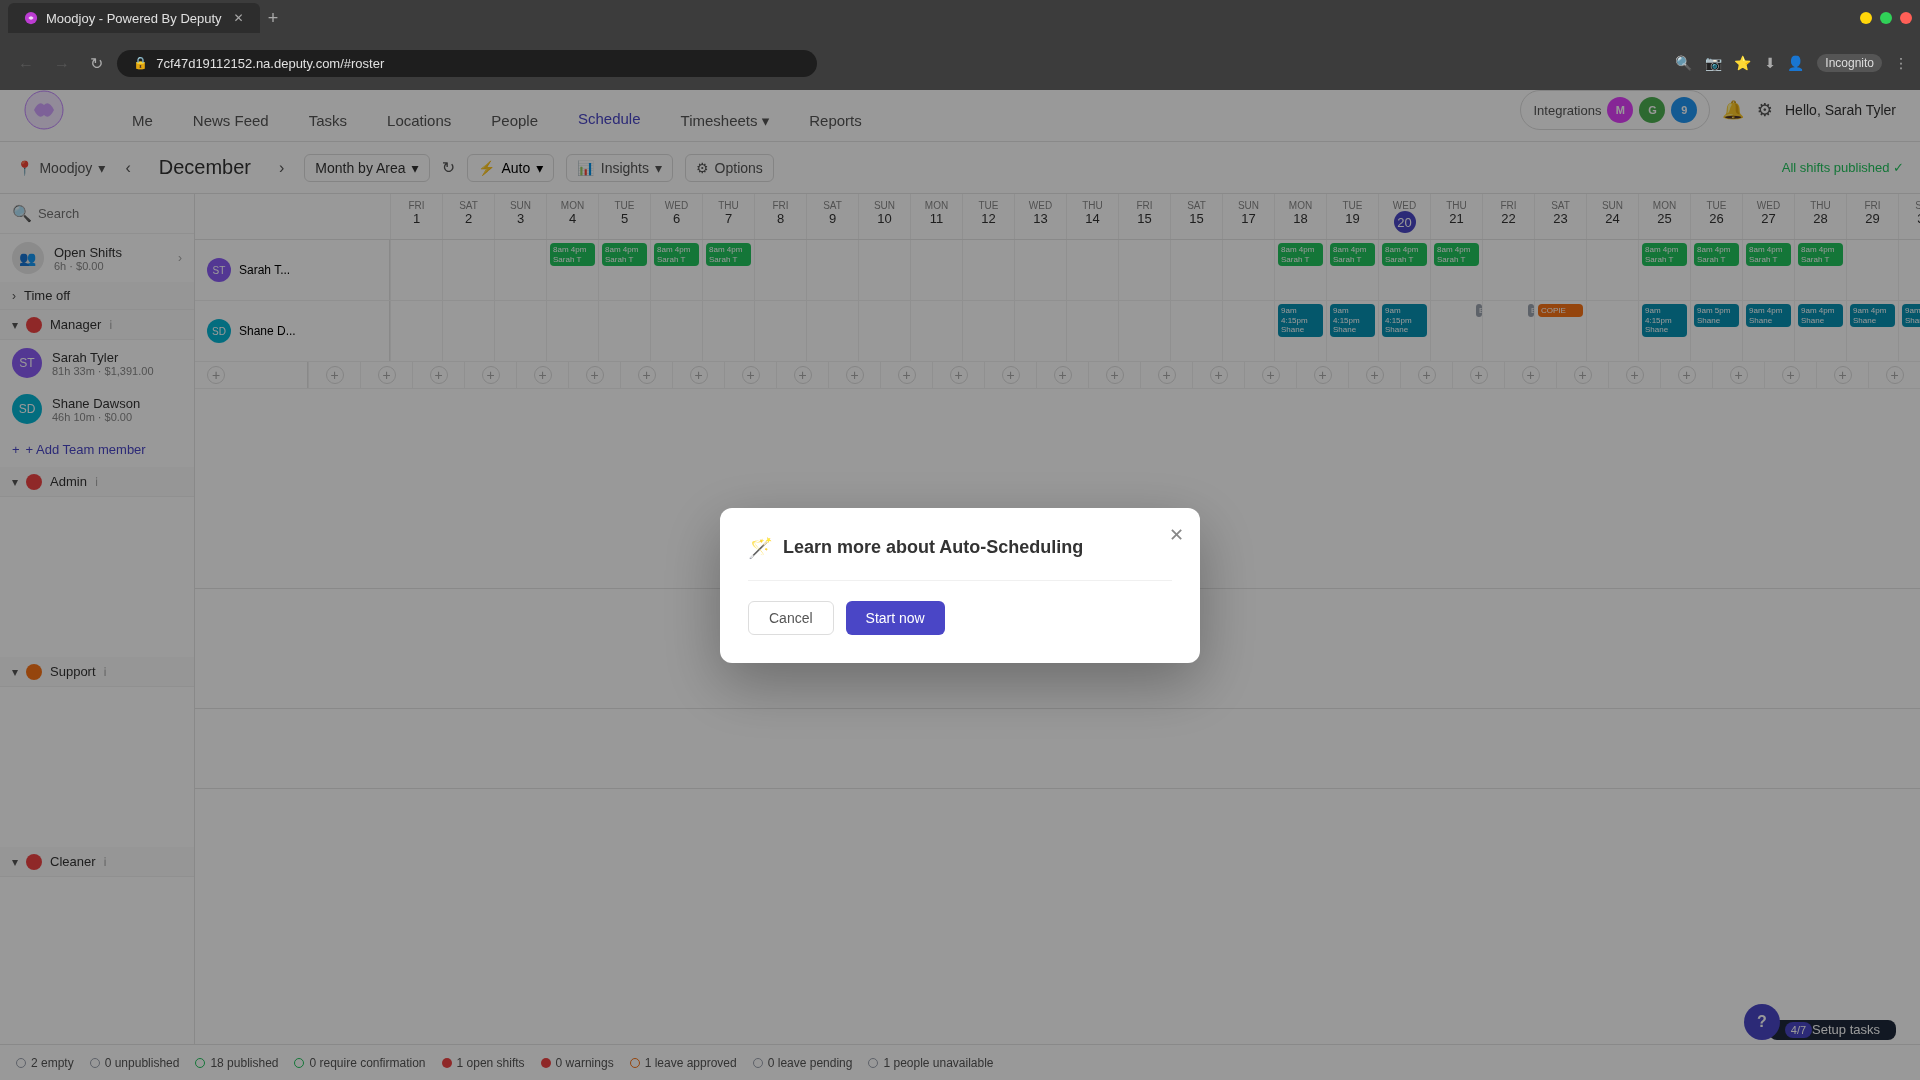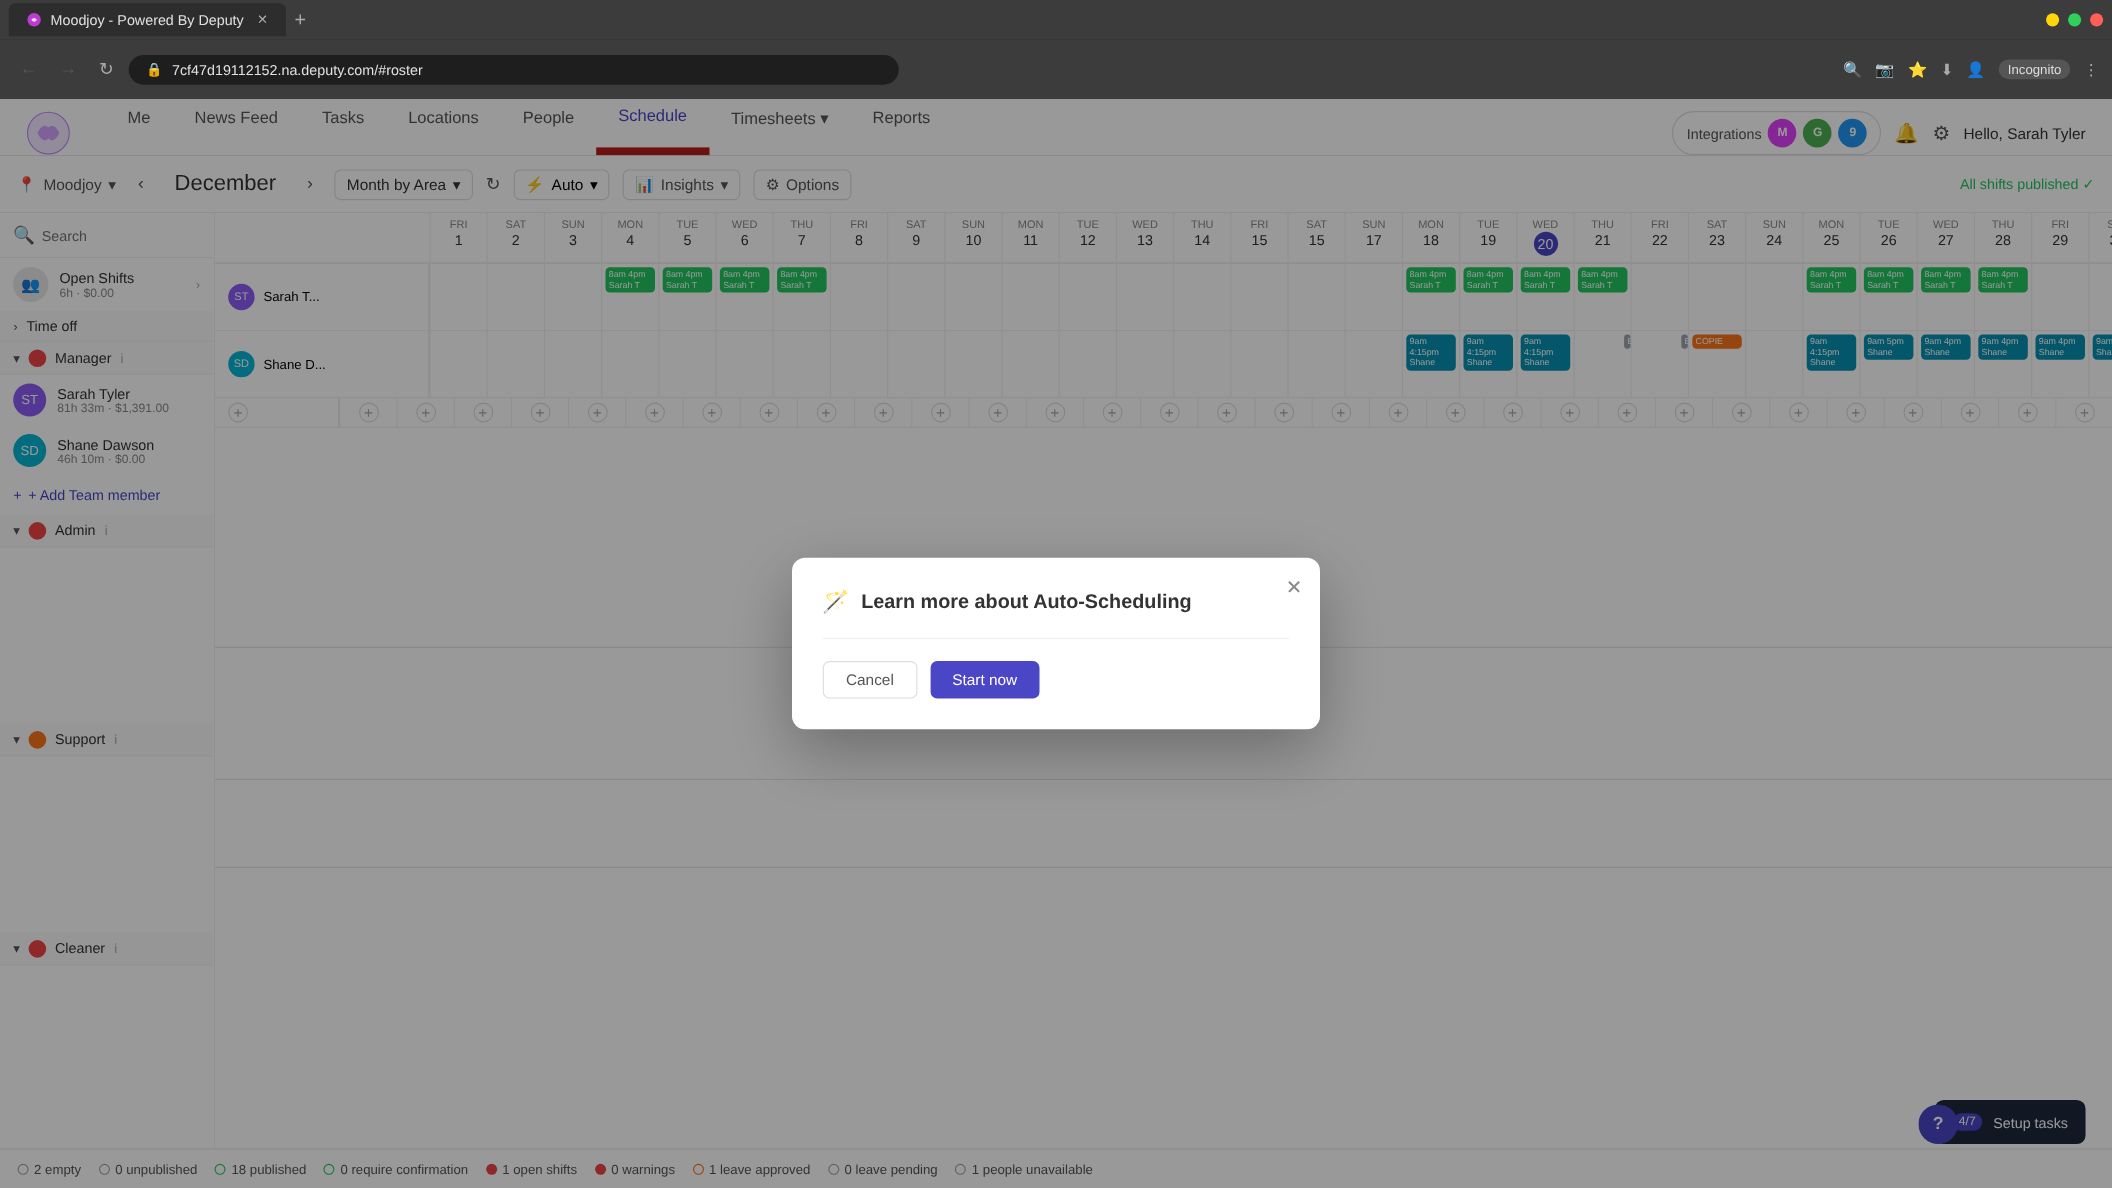--- a/index.html
+++ b/index.html
@@ -24,21 +24,21 @@
     .nav-btn.disabled { color: #555; }
     .address-bar { flex: 1; background: #1e1e1e; border: none; border-radius: 20px; padding: 6px 16px; color: #e0e0e0; font-size: 13px; display: flex; align-items: center; gap: 8px; max-width: 700px; }
     .address-bar-text { color: #e0e0e0; font-size: 13px; }
     .toolbar-right { margin-left: auto; display: flex; align-items: center; gap: 12px; color: #aaa; font-size: 14px; }
     .incognito-badge { background: #555; color: #ddd; padding: 2px 8px; border-radius: 10px; font-size: 12px; }
 
     
     .app { background: #fff; height: calc(1080px - 90px); display: flex; flex-direction: column; }
 
     
-    .top-nav { background: #fff; border-bottom: 1px solid #e5e5e5; height: 52px; display: flex; align-items: flex-end; padding: 0 24px; gap: 0; }
+    .top-nav { background: #fff; border-bottom: 1px solid #e5e5e5; height: 52px; display: flex; align-items: flex-start; padding: 0 24px; gap: 16px; }
     .app-logo { width: 40px; height: 40px; margin-right: 32px; }
     .logo-circle { width: 40px; height: 40px; }
     .nav-items { display: flex; gap: 0; align-items: center; flex: 1; }
     .nav-item { padding: 0 20px; height: 64px; display: flex; align-items: center; font-size: 15px; color: #555; cursor: pointer; text-decoration: none; border-bottom: 3px solid transparent; }
     .nav-item.active { color: #4a46c6; border-bottom: 7px solid #b91c1c; font-weight: 500; }
     .nav-right { margin-left: auto; display: flex; align-items: center; gap: 12px; }
     .integrations-btn { border: 1px solid #ddd; border-radius: 20px; padding: 6px 12px; font-size: 13px; color: #555; cursor: pointer; display: flex; align-items: center; gap: 6px; }
     .avatar-circle { width: 26px; height: 26px; border-radius: 50%; display: flex; align-items: center; justify-content: center; font-size: 11px; font-weight: bold; color: #fff; }
     .bell-icon { font-size: 18px; color: #555; cursor: pointer; }
     .settings-icon { font-size: 18px; color: #555; cursor: pointer; }
@@ -111,21 +111,21 @@
     .modal-header { display: flex; align-items: center; gap: 10px; margin-bottom: 20px; }
     .modal-title { font-size: 18px; font-weight: 600; color: #333; }
     .modal-close { position: absolute; top: 16px; right: 16px; background: none; border: none; font-size: 18px; color: #888; cursor: pointer; }
     .modal-body { font-size: 14px; color: #555; line-height: 1.6; margin-bottom: 24px; }
     .modal-link { display: flex; align-items: center; gap: 8px; color: #4a46c6; font-size: 14px; cursor: pointer; text-decoration: none; margin-top: 16px; }
     .modal-footer { display: flex; justify-content: flex-start; gap: 12px; border-top: 1px solid #f0f0f0; padding-top: 20px; }
     .btn-cancel { background: none; border: 1px solid #ddd; border-radius: 6px; padding: 8px 20px; font-size: 14px; cursor: pointer; color: #555; }
     .btn-start { background: #4a46c6; border: none; border-radius: 6px; padding: 8px 20px; font-size: 14px; cursor: pointer; color: #fff; font-weight: 500; }
 
     
-    .setup-tasks { position: fixed; bottom: 40px; right: 24px; background: #1e293b; color: #fff; border-radius: 8px; padding: 12px 16px; display: flex; align-items: center; gap: 10px; font-size: 13px; cursor: pointer; z-index: 500; }
+    .setup-tasks { position: fixed; bottom: 40px; right: 24px; background: #1e293b; color: #fff; border-radius: 8px; padding: 2px 16px; display: flex; align-items: flex-start; font-size: 13px; cursor: pointer; z-index: 500; }
     .help-btn { position: fixed; bottom: 40px; right: 140px; width: 36px; height: 36px; background: #4a46c6; border-radius: 50%; display: flex; align-items: center; justify-content: center; color: #fff; font-size: 16px; font-weight: bold; cursor: pointer; z-index: 500; }
 
     .person-avatar { width: 30px; height: 30px; border-radius: 50%; display: flex; align-items: center; justify-content: center; font-size: 12px; font-weight: normal; color: #fff; flex-shrink: 0; }
   </style>
 </head>
 <body>
 
 <div class="browser-chrome">
   <div class="browser-titlebar">
     <div class="browser-tab active">

